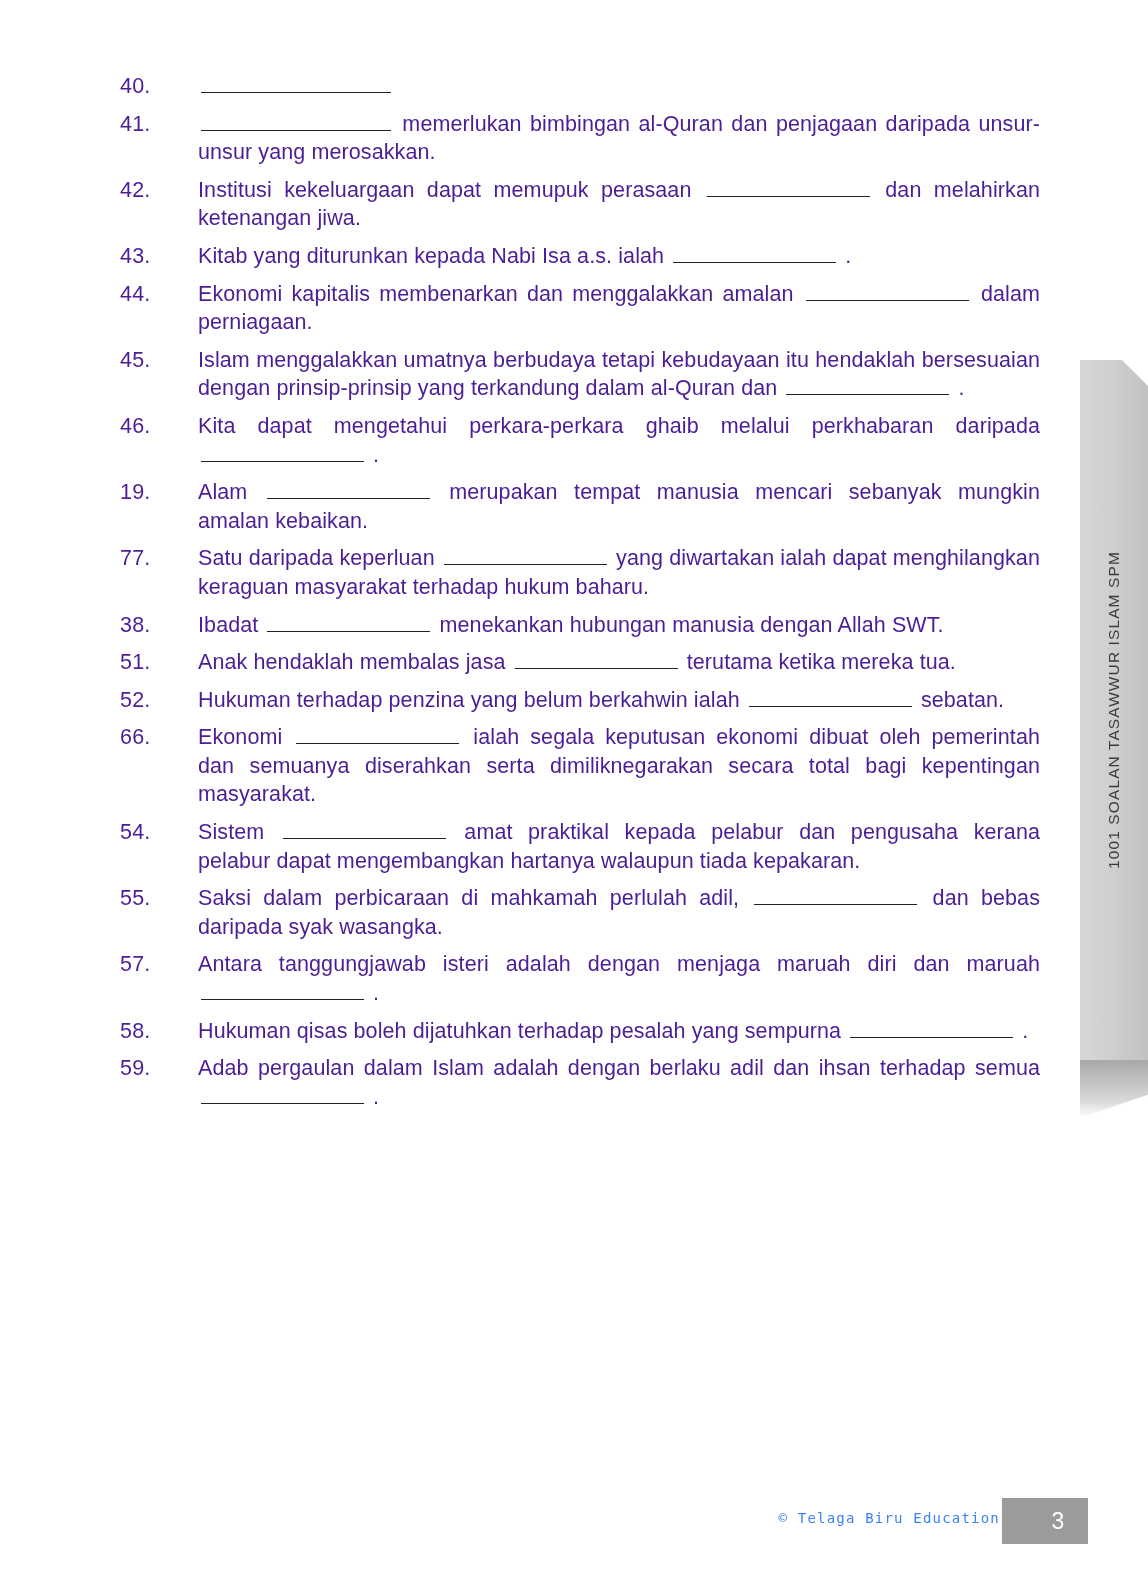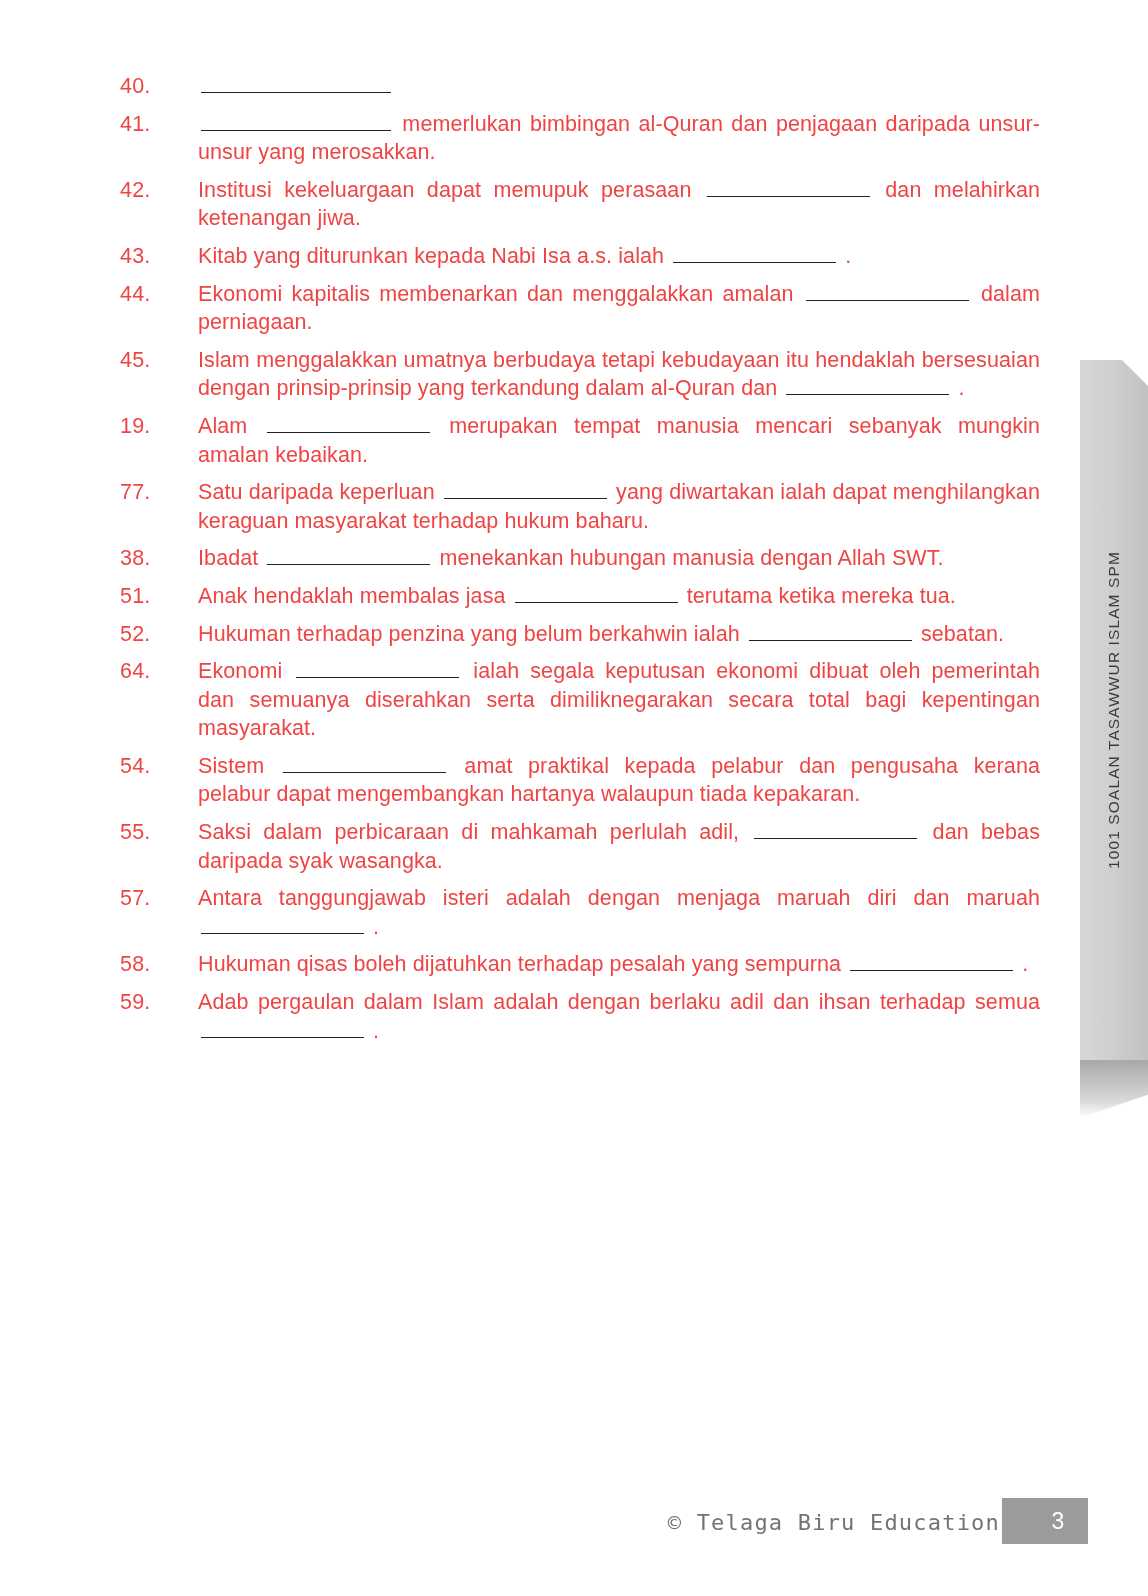--- a/index.html
+++ b/index.html
@@ -28,21 +28,21 @@
     top: 72px;
     width: 920px;
   }
 
   .qitem {
     display: flex;
     align-items: flex-start;
     margin-bottom: 9px;
     font-size: 21.5px;
     line-height: 1.33;
-    color: #ef4444;
+    color: #4c1d95;
   }
   .qnum {
     width: 78px;
     flex: 0 0 78px;
     font-size: 21.5px;
     letter-spacing: 0.2px;
   }
   .qtext {
     flex: 1 1 auto;
     text-align: justify;
@@ -107,23 +107,23 @@
     left: 0;
     right: 0;
     bottom: 52px;
     height: 46px;
   }
   .footer-credit {
     position: absolute;
     right: 148px;
     top: 12px;
     font-family: "DejaVu Sans Mono", monospace;
-    font-size: 22px;
+    font-size: 14px;
     letter-spacing: 1.2px;
-    color: #737373;
+    color: #3b82f6;
   }
   .page-badge {
     position: absolute;
     right: 60px;
     top: 0px;
     width: 86px;
     height: 46px;
     background: #9b9b9b;
     color: #ffffff;
     font-size: 23px;
@@ -159,41 +159,45 @@
       </div>
       <div class="qitem">
         <div class="qnum">44.</div>
         <div class="qtext"><span>Ekonomi kapitalis membenarkan dan menggalakkan amalan </span><span class="blank b-md"></span><span> dalam perniagaan.</span></div>
       </div>
       <div class="qitem">
         <div class="qnum">45.</div>
         <div class="qtext"><span>Islam menggalakkan umatnya berbudaya tetapi kebudayaan itu hendaklah bersesuaian dengan prinsip-prinsip yang terkandung dalam al-Quran dan </span><span class="blank b-md"></span><span> .</span></div>
       </div>
       <div class="qitem">
+        <div class="qnum">46.</div>
+        <div class="qtext"><span>Kita dapat mengetahui perkara-perkara ghaib melalui perkhabaran daripada </span><span class="blank b-md"></span><span> .</span></div>
+      </div>
+      <div class="qitem">
         <div class="qnum">19.</div>
         <div class="qtext"><span>Alam </span><span class="blank b-md"></span><span> merupakan tempat manusia mencari sebanyak mungkin amalan kebaikan.</span></div>
       </div>
       <div class="qitem">
         <div class="qnum">77.</div>
         <div class="qtext"><span>Satu daripada keperluan </span><span class="blank b-md"></span><span> yang diwartakan ialah dapat menghilangkan keraguan masyarakat terhadap hukum baharu.</span></div>
       </div>
       <div class="qitem">
         <div class="qnum">38.</div>
         <div class="qtext"><span>Ibadat </span><span class="blank b-md"></span><span> menekankan hubungan manusia dengan Allah SWT.</span></div>
       </div>
       <div class="qitem">
         <div class="qnum">51.</div>
         <div class="qtext"><span>Anak hendaklah membalas jasa </span><span class="blank b-md"></span><span> terutama ketika mereka tua.</span></div>
       </div>
       <div class="qitem">
         <div class="qnum">52.</div>
         <div class="qtext"><span>Hukuman terhadap penzina yang belum berkahwin ialah </span><span class="blank b-md"></span><span> sebatan.</span></div>
       </div>
       <div class="qitem">
-        <div class="qnum">64.</div>
+        <div class="qnum">66.</div>
         <div class="qtext"><span>Ekonomi </span><span class="blank b-md"></span><span> ialah segala keputusan ekonomi dibuat oleh pemerintah dan semuanya diserahkan serta dimiliknegarakan secara total bagi kepentingan masyarakat.</span></div>
       </div>
       <div class="qitem">
         <div class="qnum">54.</div>
         <div class="qtext"><span>Sistem </span><span class="blank b-md"></span><span> amat praktikal kepada pelabur dan pengusaha kerana pelabur dapat mengembangkan hartanya walaupun tiada kepakaran.</span></div>
       </div>
       <div class="qitem">
         <div class="qnum">55.</div>
         <div class="qtext"><span>Saksi dalam perbicaraan di mahkamah perlulah adil, </span><span class="blank b-md"></span><span> dan bebas daripada syak wasangka.</span></div>
       </div>

